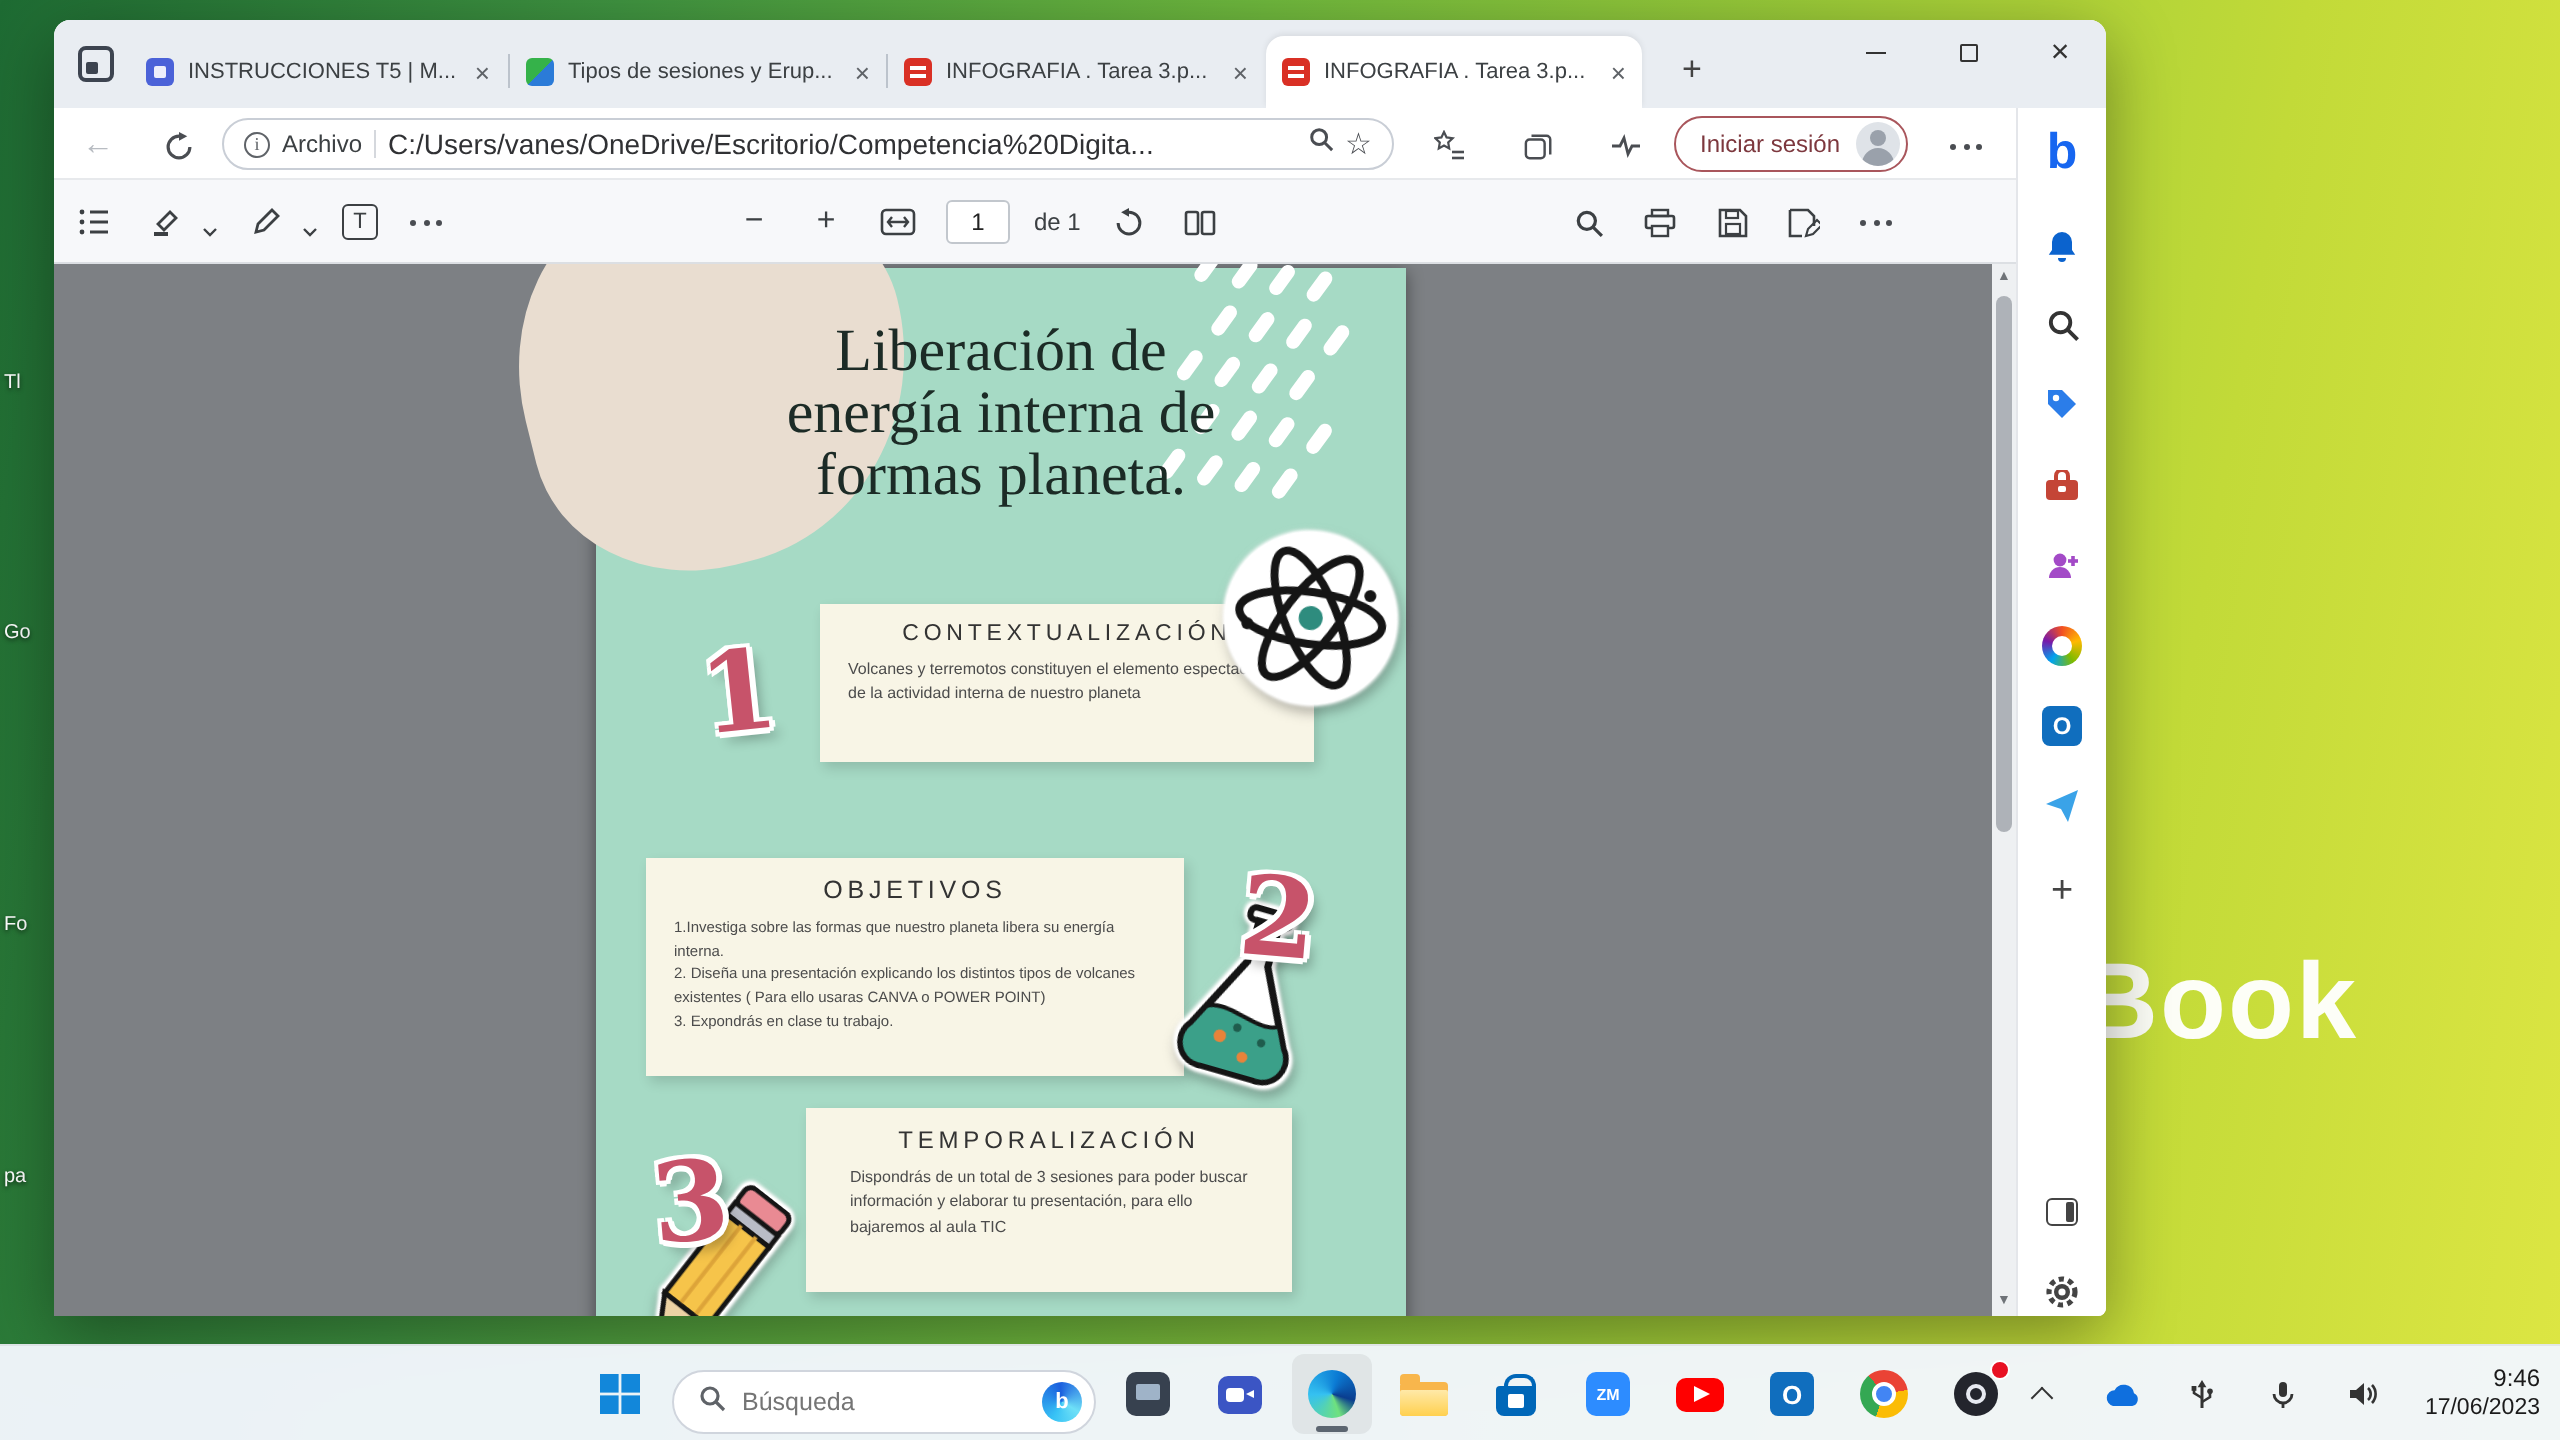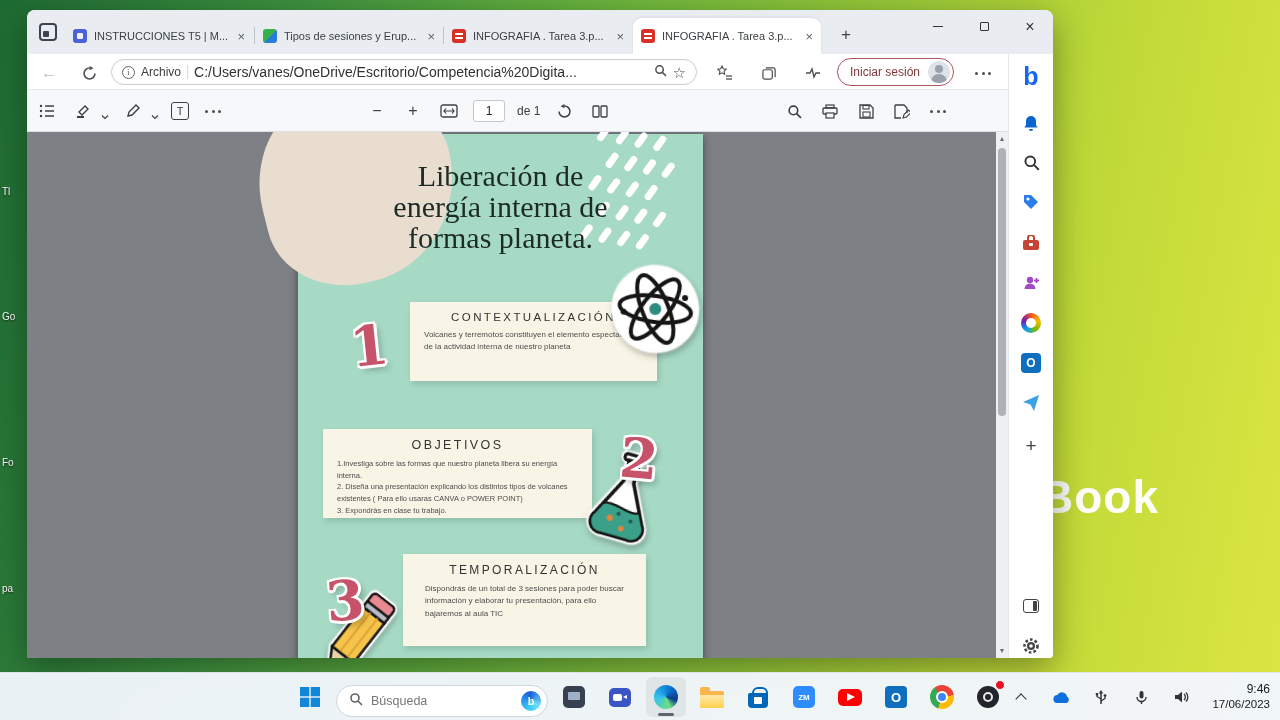--- a/index.html
+++ b/index.html
@@ -2,21 +2,21 @@
 <html><head>
 <meta charset="utf-8">
 <style>
   *{margin:0;padding:0;box-sizing:border-box}
   html,body{width:1280px;height:720px;overflow:hidden}
   body{font-family:"Liberation Sans",sans-serif;background:#222}
   #screen{position:relative;width:1280px;height:720px;overflow:hidden;
     background:linear-gradient(100deg,#1e6b33 0%,#3f9340 22%,#6fb83d 45%,#9ccb38 65%,#c2da38 82%,#dde643 100%)}
   
   .desk-label{position:absolute;left:2px;color:#fff;font-size:10px;text-shadow:0 1px 2px rgba(0,0,0,.65)}
-  .wallpaper-text{position:absolute;left:1040px;top:470px;font-size:46px;font-weight:bold;color:rgba(255,255,255,.96);letter-spacing:1px}
+  .wallpaper-text{position:absolute;left:1040px;top:470px;font-size:54px;font-weight:bold;color:rgba(255,255,255,.96);letter-spacing:1px}
   
   .window{position:absolute;left:27px;top:10px;width:1026px;height:648px;border-radius:8px 8px 4px 4px;
     background:#fff;box-shadow:0 10px 34px rgba(0,0,0,.38);z-index:5}
   .tabstrip{position:absolute;top:0;left:0;right:0;height:44px;background:#e9edf2;border-radius:8px 8px 0 0}
   .wsbtn{position:absolute;left:12px;top:13px;width:18px;height:18px;border:2px solid #3d4450;border-radius:4px}
   .wsbtn::after{content:"";position:absolute;left:2px;bottom:2px;width:6px;height:6px;background:#3d4450;border-radius:1px}
   .tab{position:absolute;top:8px;height:36px;width:188px;display:flex;align-items:center;padding:0 8px;font-size:11px;color:#3c4043}
   .tab.active{background:#fff;border-radius:9px 9px 0 0;box-shadow:0 -1px 3px rgba(0,0,0,.08)}
   .favicon{width:14px;height:14px;margin-right:7px;flex:none;position:relative}
   .fav-teams{background:#4b62d8;border-radius:3px}
@@ -381,21 +381,21 @@
             <ellipse cx="45" cy="45" rx="36" ry="13" fill="none" stroke="#151515" stroke-width="4"></ellipse>
             <ellipse cx="45" cy="45" rx="36" ry="13" fill="none" stroke="#151515" stroke-width="4" transform="rotate(60 45 45)"></ellipse>
             <ellipse cx="45" cy="45" rx="36" ry="13" fill="none" stroke="#151515" stroke-width="4" transform="rotate(120 45 45)"></ellipse>
             <circle cx="45" cy="45" r="6" fill="#2e8c7e"></circle>
             <circle cx="14" cy="52" r="3" fill="#151515"></circle>
             <circle cx="73" cy="30" r="3" fill="#151515"></circle>
           </svg>
         </span>
 
         <span class="bignum" style="left:322px;top:297px;transform:rotate(5deg)">2</span>
-        <div class="secbox" style="left:25px;top:295px;width:269px;height:89px">
+        <div class="secbox" style="left:25px;top:295px;width:269px;height:109px">
           <div class="sec-head" style="font-size:12.5px">OBJETIVOS</div>
           <div class="sec-body" style="width:245px;font-size:7.5px">1.Investiga sobre las formas que nuestro planeta libera su energía interna.
 2. Diseña una presentación explicando los distintos tipos de volcanes existentes ( Para ello usaras CANVA o POWER POINT)
 3. Expondrás en clase tu trabajo.</div>
         </div>
         <span class="sticker" style="position:absolute;left:288px;top:318px;transform:rotate(16deg)">
           <svg width="74" height="96" viewBox="0 0 70 92">
             <rect x="25" y="2" width="20" height="6" rx="2.5" fill="#ffffff" stroke="#151515" stroke-width="3"></rect>
             <path d="M30 8 L30 28 L12 64 A11 11 0 0 0 22 82 L48 82 A11 11 0 0 0 58 64 L40 28 L40 8 Z" fill="#ffffff" stroke="#151515" stroke-width="3.4"></path>
             <path d="M17 54 L12 64 A11 11 0 0 0 22 82 L48 82 A11 11 0 0 0 58 64 L53 54 C45 60 26 48 17 54 Z" fill="#3ba089" stroke="#151515" stroke-width="2"></path>

